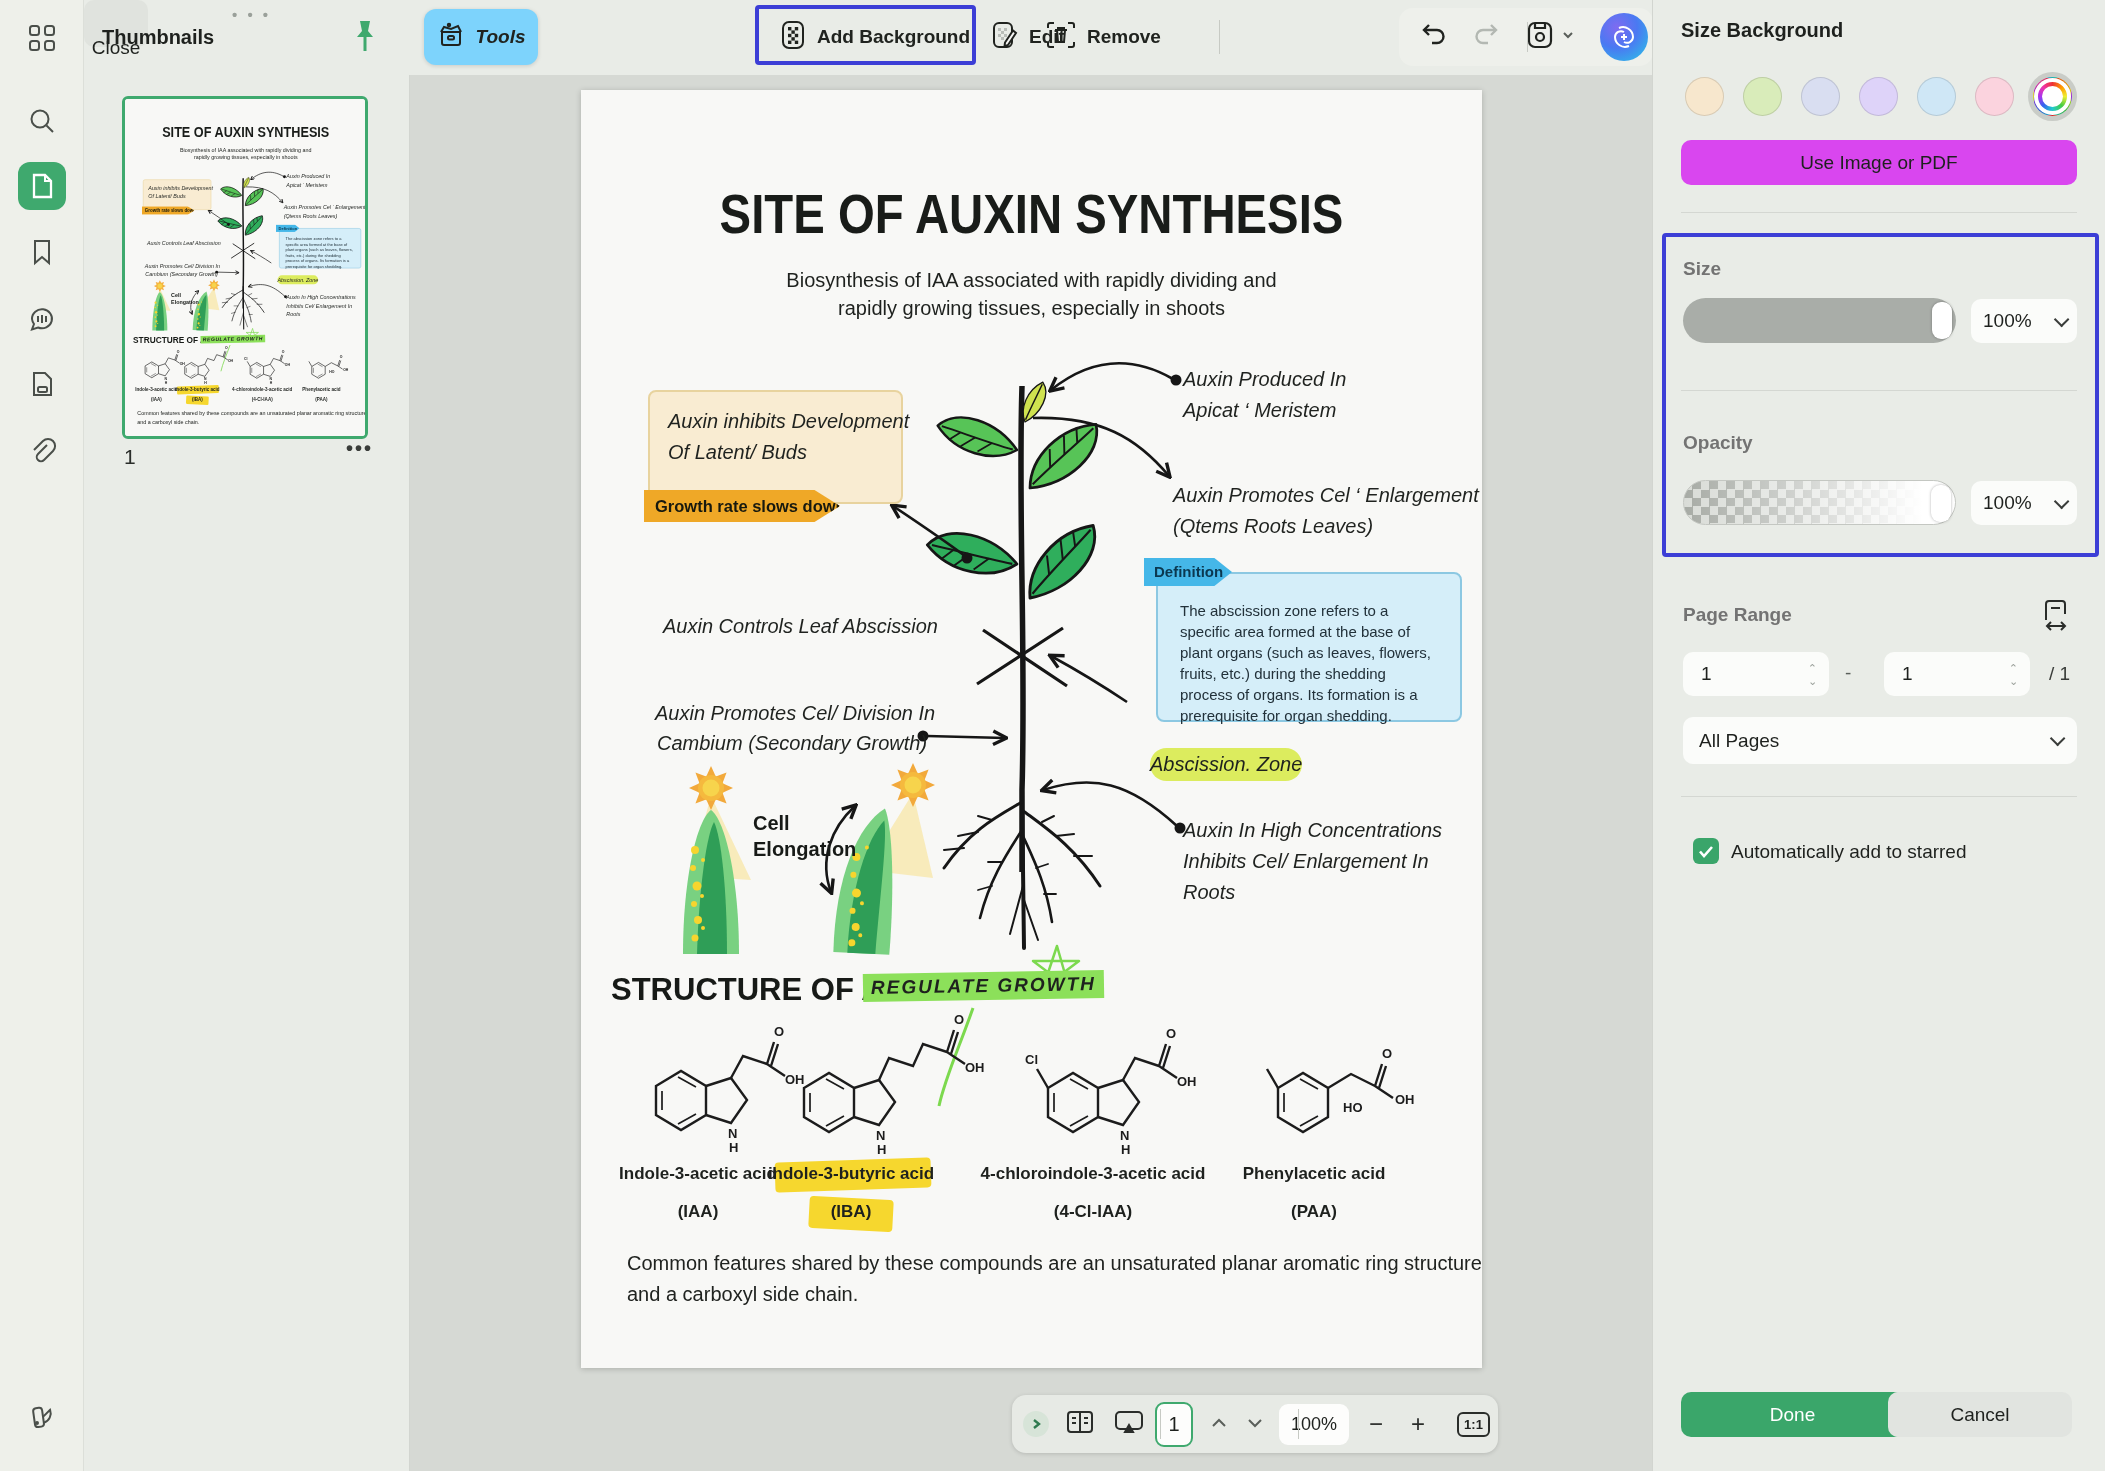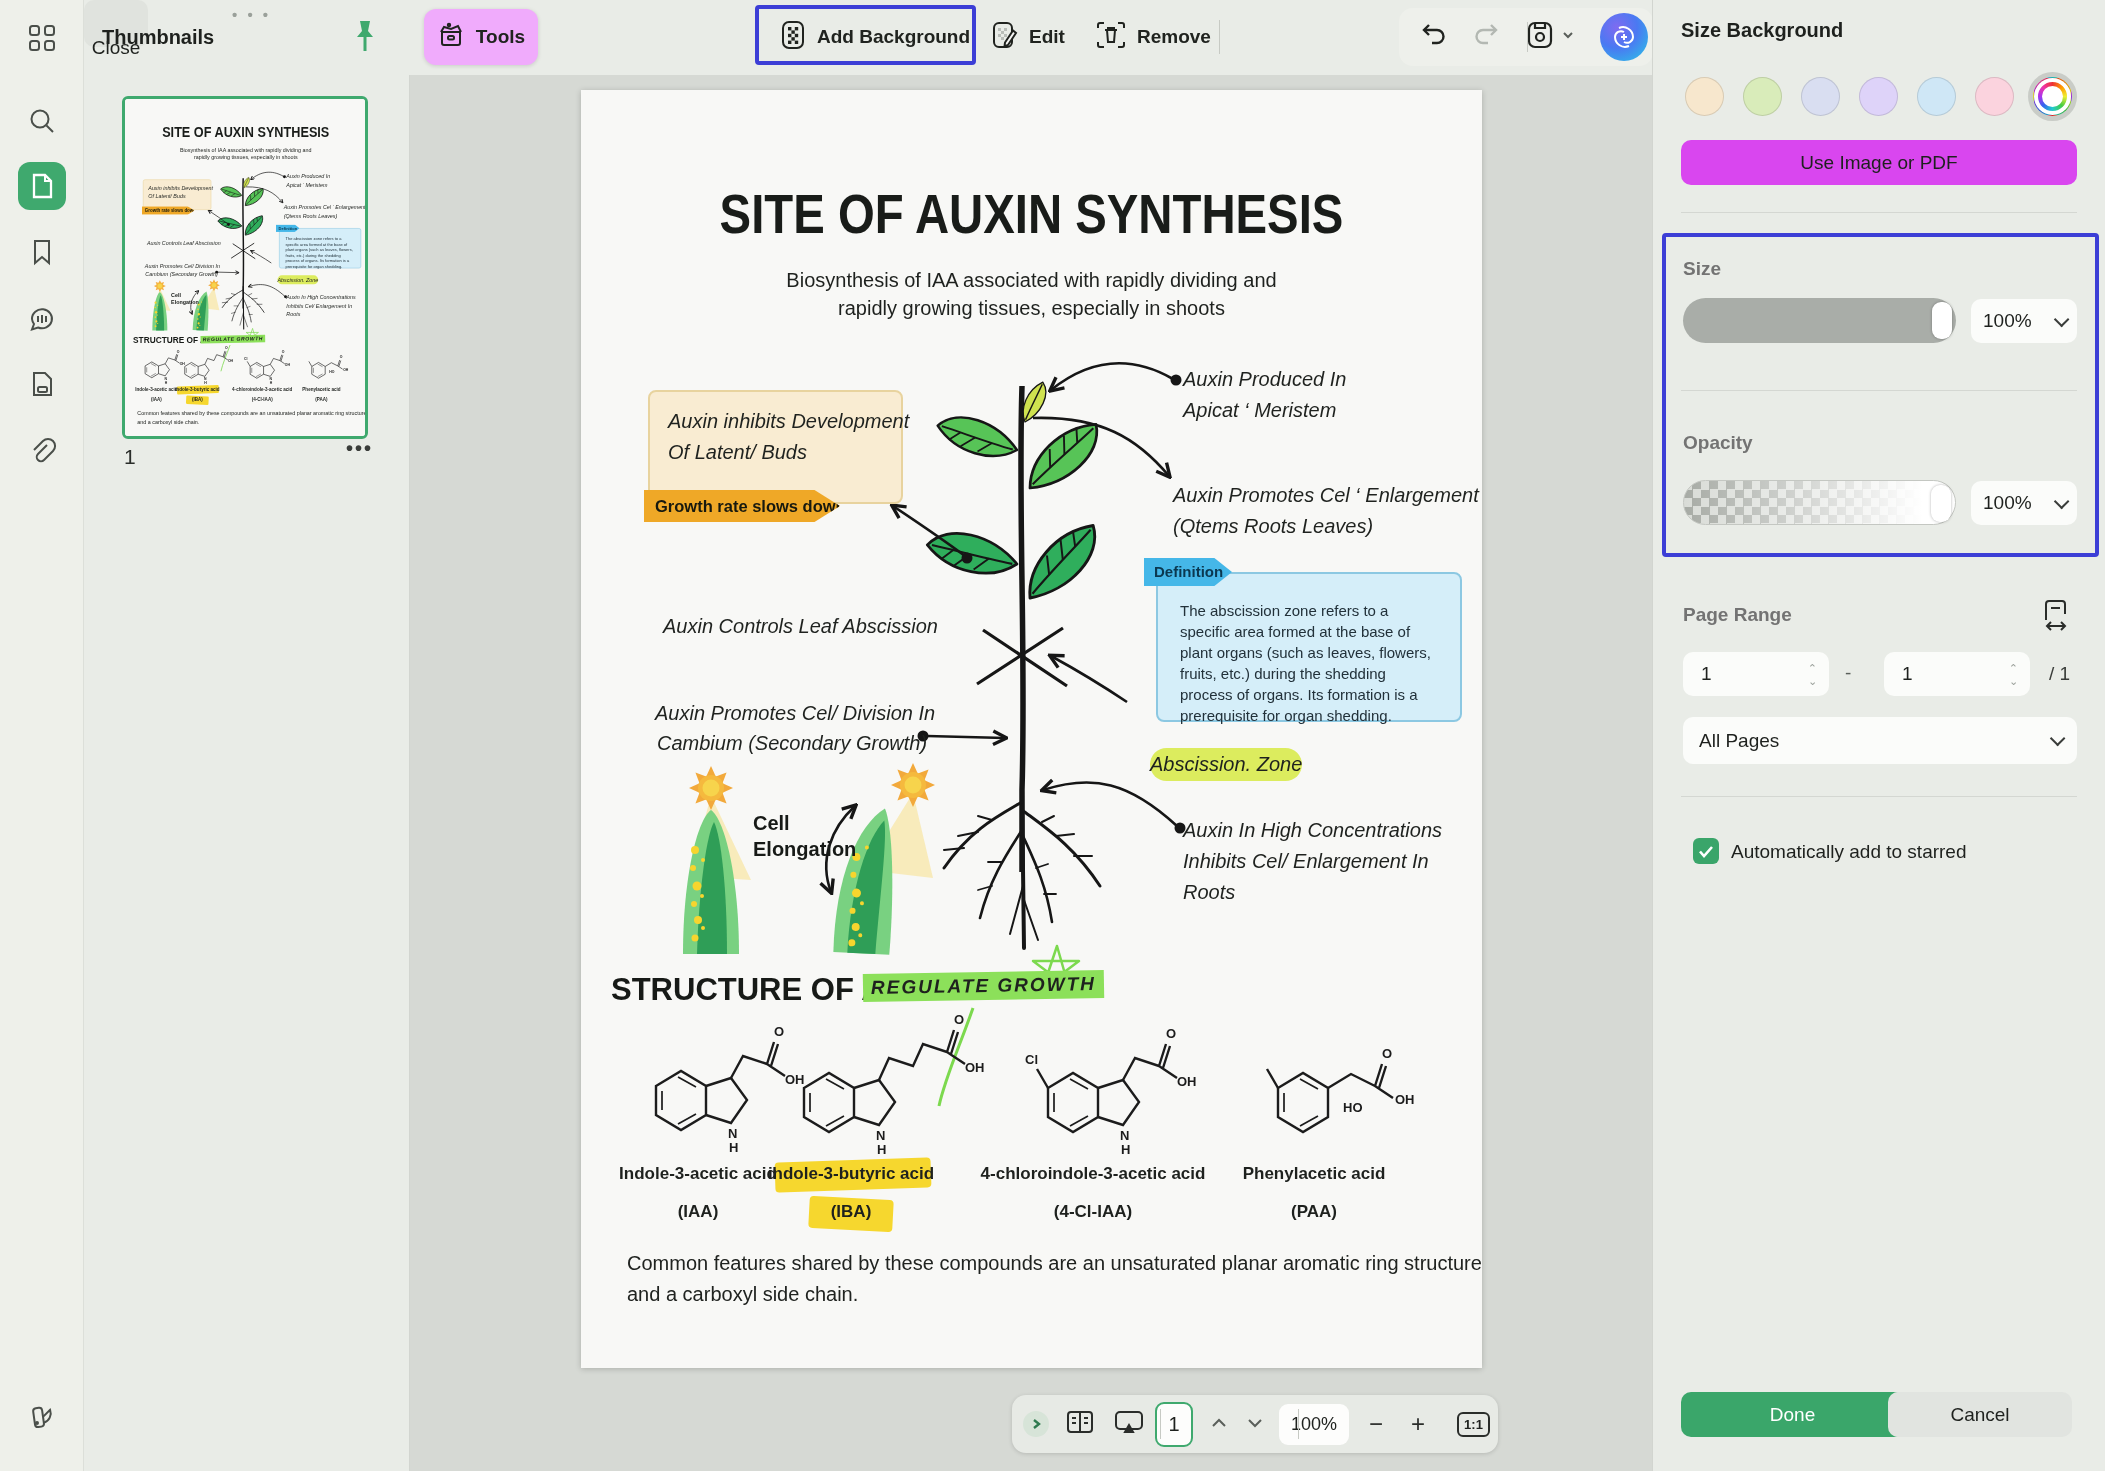--- a/index.html
+++ b/index.html
@@ -16,21 +16,21 @@
   #right-panel { left:1652px; top:0; width:453px; height:1471px; background:#e9ece7; border-left:1px solid #d2d5d0; z-index:6;}
 
   
   .rail-btn { position:absolute; left:18px; width:48px; height:48px; display:flex; align-items:center; justify-content:center; border-radius:12px; }
   .rail-btn svg { stroke:#4a4f4a; fill:none; stroke-width:2; }
   .rail-btn.active { background:#3fa96e; }
   .rail-btn.active svg { stroke:#ffffff; }
 
   
   .pill { position:absolute; display:flex; align-items:center; border-radius:12px; }
-  #tools-btn { left:340px; top:9px; width:114px; height:56px; background:#f0abfc; box-shadow:0 1px 4px rgba(0,0,0,.14); justify-content:center; gap:11px;}
+  #tools-btn { left:340px; top:9px; width:114px; height:56px; background:#7dd3fc; box-shadow:0 1px 4px rgba(0,0,0,.14); justify-content:center; gap:11px;font-style:italic;}
   .tb-label { font-size:19px; font-weight:700; color:#20231f; }
   .tb-btn { position:absolute; top:9px; height:56px; display:flex; align-items:center; gap:9px; padding:0 8px; border-radius:10px;}
   .tb-icon svg { stroke:#20231f; fill:none; stroke-width:2; }
   #close-btn { left:1154px; top:13px; width:64px; height:47px; background:#e0e3de; border-radius:10px; display:flex; align-items:center; justify-content:center;}
   .vdiv { position:absolute; width:1px; background:#c7cac4; }
   #right-cluster { left:1315px; top:8px; width:254px; height:58px; background:#eef0eb; border-radius:14px; }
   #ai-logo { position:absolute; right:5px; top:5px; width:48px; height:48px; border-radius:50%;
              background:radial-gradient(circle at 35% 30%, #7f6bf0, #4a79f2 45%, #2fb9e8 90%); display:flex; align-items:center; justify-content:center;}
 
   
@@ -223,21 +223,21 @@
               <rect x="8" y="15" width="3" height="3"></rect>
               <rect x="14" y="15" width="3" height="3"></rect>
               <rect x="11" y="18" width="3" height="3"></rect>
             </g>
             <path d="M26,14 l-8,12 l-3.5,1.5 l0.5,-4 l8,-12 z" fill="#f8f8f6"></path>
           </svg>
       </span>
       <span class="tb-label">Edit</span>
     </div>
 
-    <div class="tb-btn" style="left:1002px">
+    <div class="tb-btn" style="left:952px">
       <span class="tb-icon">
         <svg width="34" height="32" viewBox="0 0 34 32" stroke="#20231f" fill="none" stroke-width="2">
             <path d="M4,9 v-3 a2,2 0 0 1 2,-2 h4"></path>
             <path d="M24,4 h4 a2,2 0 0 1 2,2 v3"></path>
             <path d="M4,23 v3 a2,2 0 0 0 2,2 h4"></path>
             <path d="M24,28 h4 a2,2 0 0 0 2,-2 v-3"></path>
             <path d="M11,11 h12"></path>
             <path d="M14,11 v-2 h6 v2"></path>
             <path d="M13,11 l1,12 h6 l1,-12"></path>
           </svg>

